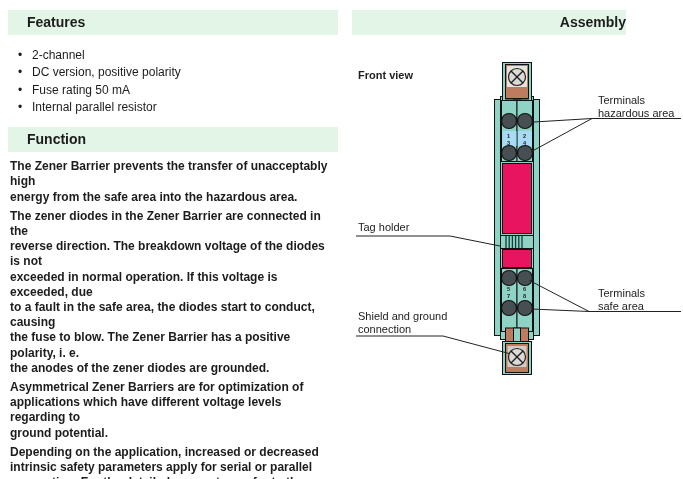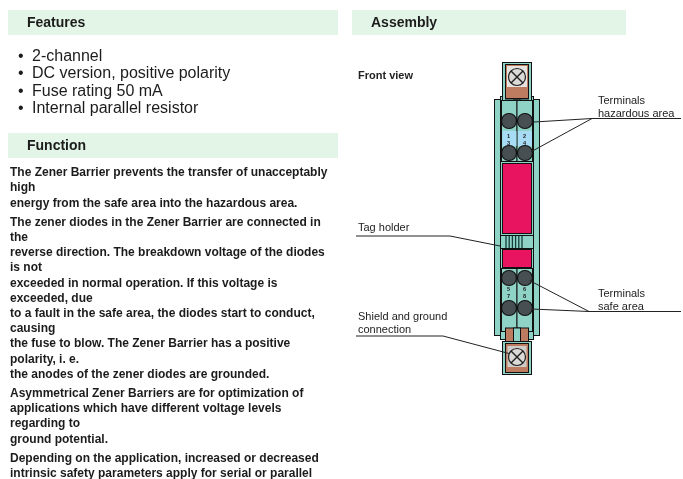--- a/index.html
+++ b/index.html
@@ -2,29 +2,29 @@
 <html style="--header_bg: #e2f5e6; --teal: #8fd2c6; --magenta: #e81460; --tan: #bd7c60; --blue_band: #a8dbf4; --terminal: #484f52; --screw: #dbdad6; --text: #1c1c1c;"><head>
 <meta charset="utf-8">
 <style>
   html,body{margin:0;padding:0;background:#fff;}
   .page{
     position:relative;width:683px;height:479px;background:#fff;overflow:hidden;
     font-family:"Liberation Sans","DejaVu Sans",sans-serif;color:var(--text,#1c1c1c);
   }
   .col{position:absolute;top:10px;}
   .col-left{left:8px;width:330px;}
-  .col-right{left:352px;width:274px;}
+  .col-right{left:352px;width:274px;text-align:right;}
   .bar{
     background:var(--header_bg,#e2f5e6);height:25px;line-height:25px;
     font-size:14px;font-weight:bold;padding-left:19px;box-sizing:border-box;
   }
-  .features-list{list-style:none;margin:12px 0 0 0;padding:0;font-size:16px;}
+  .features-list{list-style:none;margin:12px 0 0 0;padding:0;font-size:12px;}
   .features-list li{position:relative;padding-left:24px;line-height:17.3px;}
   .features-list li::before{content:"\2022";position:absolute;left:10px;top:0;}
-  .bar-function{margin-top:17px;}
+  .bar-function{margin-top:11px;}
   .paras{margin-top:7px;font-size:12px;line-height:15.2px;}
   .paras p{margin:0 0 4px 2px;white-space:pre-line;font-weight:bold;}
   .diagram{position:absolute;left:0;top:30px;}
   .diagram text{font-family:"Liberation Sans","DejaVu Sans",sans-serif;fill:#222;}
   .lbl{font-size:11px;}
   .lbl-bold{font-size:11px;font-weight:bold;}
   .tnum{font-size:5.6px;font-weight:bold;fill:#ffffff;text-anchor:middle;}
   .outline{stroke:#111;stroke-width:1;}
   .teal{fill:var(--teal,#8fd2c6);}
   .tan{fill:var(--tan,#bd7c60);}

